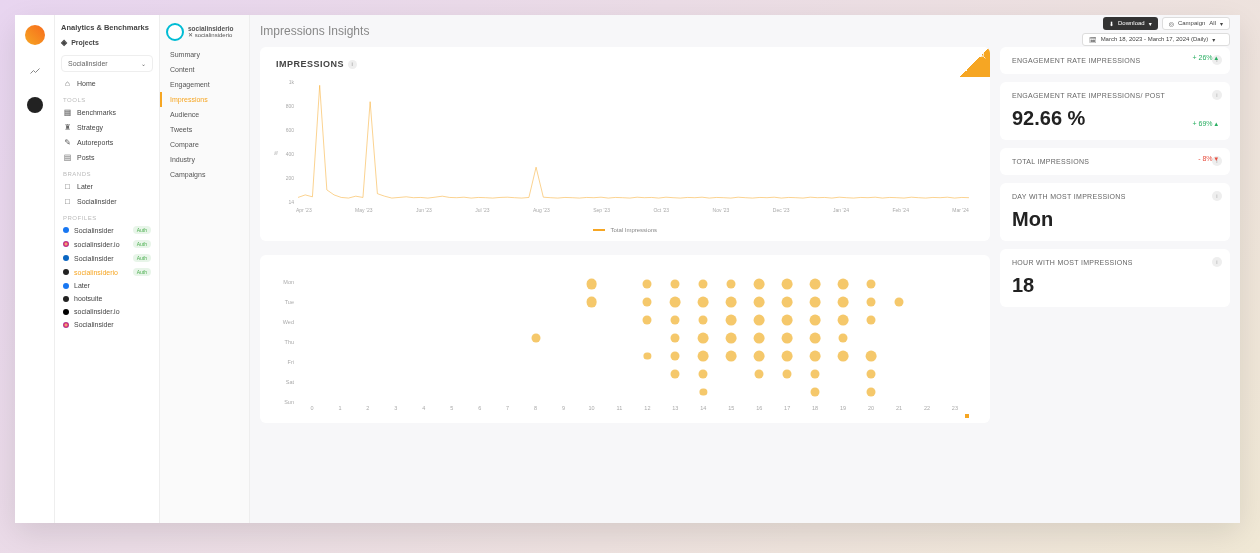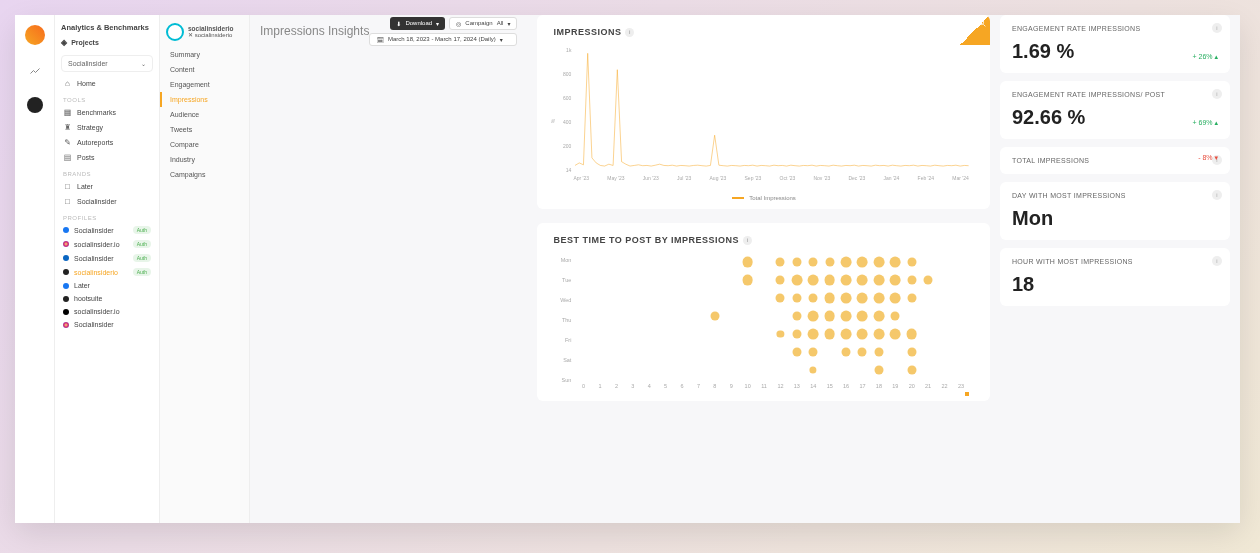--- a/index.html
+++ b/index.html
@@ -43,21 +43,21 @@
 .dot.fb{background:#1877f2;} .dot.ig{background:radial-gradient(circle,#feda75,#d62976,#4f5bd5);} .dot.tw{background:#222;} .dot.li{background:#0a66c2;} .dot.th{background:#000;}
 .subnav {
   width: 90px; background:#fafafa; border-right:1px solid #eee; font-size:7px; color:#555;padding-top:6px;
 }
 .subnav .brand { display:flex; align-items:center; gap:4px; padding:2px 6px 6px; }
 .subnav .brand .bdot{width:18px;height:18px;border-radius:50%;background:#fff;border:2px solid #00bcd4;position:relative;}
 .subnav .brand .txt{font-size:6px; line-height:1.1;}
 .subnav .brand .bn{font-weight:700;font-size:6.5px;}
 .subnav .sn-item{padding:4px 10px;cursor:pointer;}
 .subnav .sn-item.active{color:#f6a623;border-left:2px solid #f6a623;padding-left:8px;}
-.main { flex:1; background:#f7f7f9; overflow:hidden; display:flex; }
+.main { flex:1; background:#f7f7f9; overflow:hidden; display:flex; flex-direction:column; }
 .topbar { height:32px; display:flex; justify-content:space-between; align-items:center; padding:0 10px; }
 .page-title { font-size:12px; color:#888; font-weight:500; }
 .top-controls { display:flex; flex-direction:column; gap:3px; align-items:flex-end;}
 .top-row{display:flex;gap:4px;}
 .pill { font-size:6px; padding:2px 6px; border-radius:3px; display:flex; align-items:center; gap:4px; cursor:pointer;}
 .pill.dark{background:#333;color:#fff;}
 .pill.light{background:#fff;border:1px solid #ddd;color:#444;}
 .chev{font-size:6px;}
 .content { flex:1; padding:0 10px 10px; display:flex; gap:10px; overflow:hidden;}
 .col-main { flex:1; display:flex; flex-direction:column; gap:14px; }
@@ -291,24 +291,20 @@
                 <div>Mar '24</div>
               </div>
           </div>
           <div class="legend">
             <span class="swatch"></span>
             <span>Total Impressions</span>
           </div>
         </div>
 
         <div class="card chart">
-          <div class="ct">
-            <span>BEST TIME TO POST BY IMPRESSIONS</span>
-            <span class="info-s">i</span>
-          </div>
           <div class="heat-area">
             <div id="heat-labels">
                 <div class="heat-label" style="top: 3%;">Mon</div>
                 <div class="heat-label" style="top: 17.2857%;">Tue</div>
                 <div class="heat-label" style="top: 31.5714%;">Wed</div>
                 <div class="heat-label" style="top: 45.8571%;">Thu</div>
                 <div class="heat-label" style="top: 60.1429%;">Fri</div>
                 <div class="heat-label" style="top: 74.4286%;">Sat</div>
                 <div class="heat-label" style="top: 88.7143%;">Sun</div>
               </div>
@@ -412,21 +408,20 @@
               </div>
             <div class="heat-acc"></div>
           </div>
         </div>
 
       </div>
       <div class="col-side" id="metrics-col">
           <div class="card metric">
             <div class="info">i</div>
             <div class="mt">ENGAGEMENT RATE IMPRESSIONS</div>
-            <div class="mv">1.69 %</div>
             <div class="delta up">+ 26% ▴</div>
           </div>
           <div class="card metric">
             <div class="info">i</div>
             <div class="mt">ENGAGEMENT RATE IMPRESSIONS/ POST</div>
             <div class="mv">92.66 %</div>
             <div class="delta up">+ 69% ▴</div>
           </div>
           <div class="card metric">
             <div class="info">i</div>

